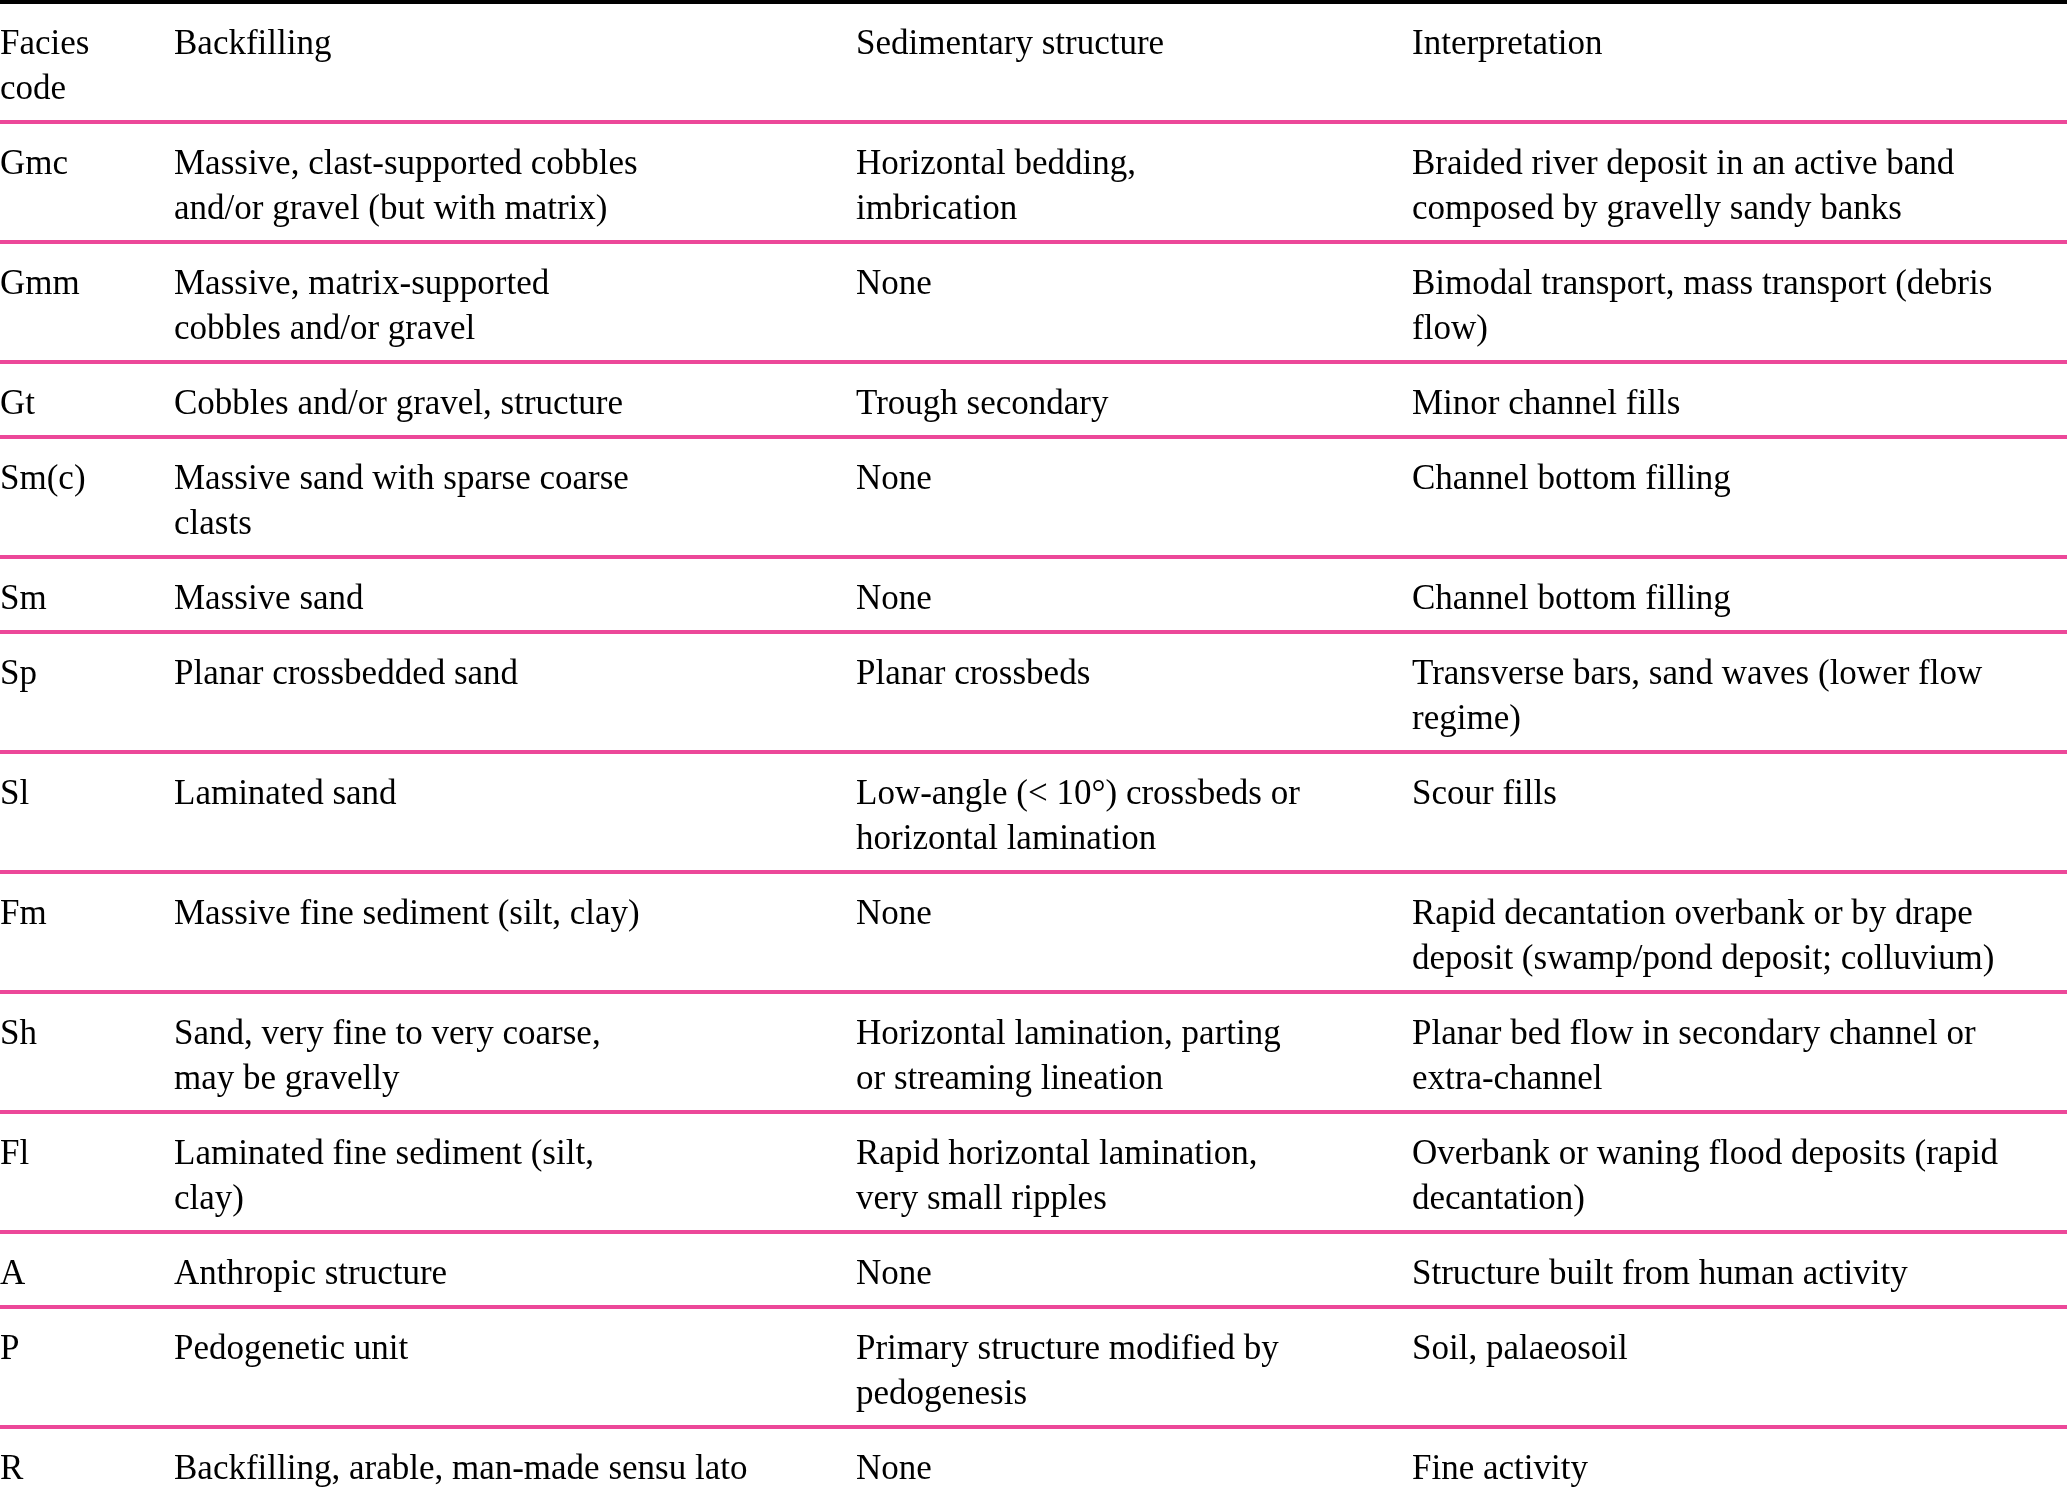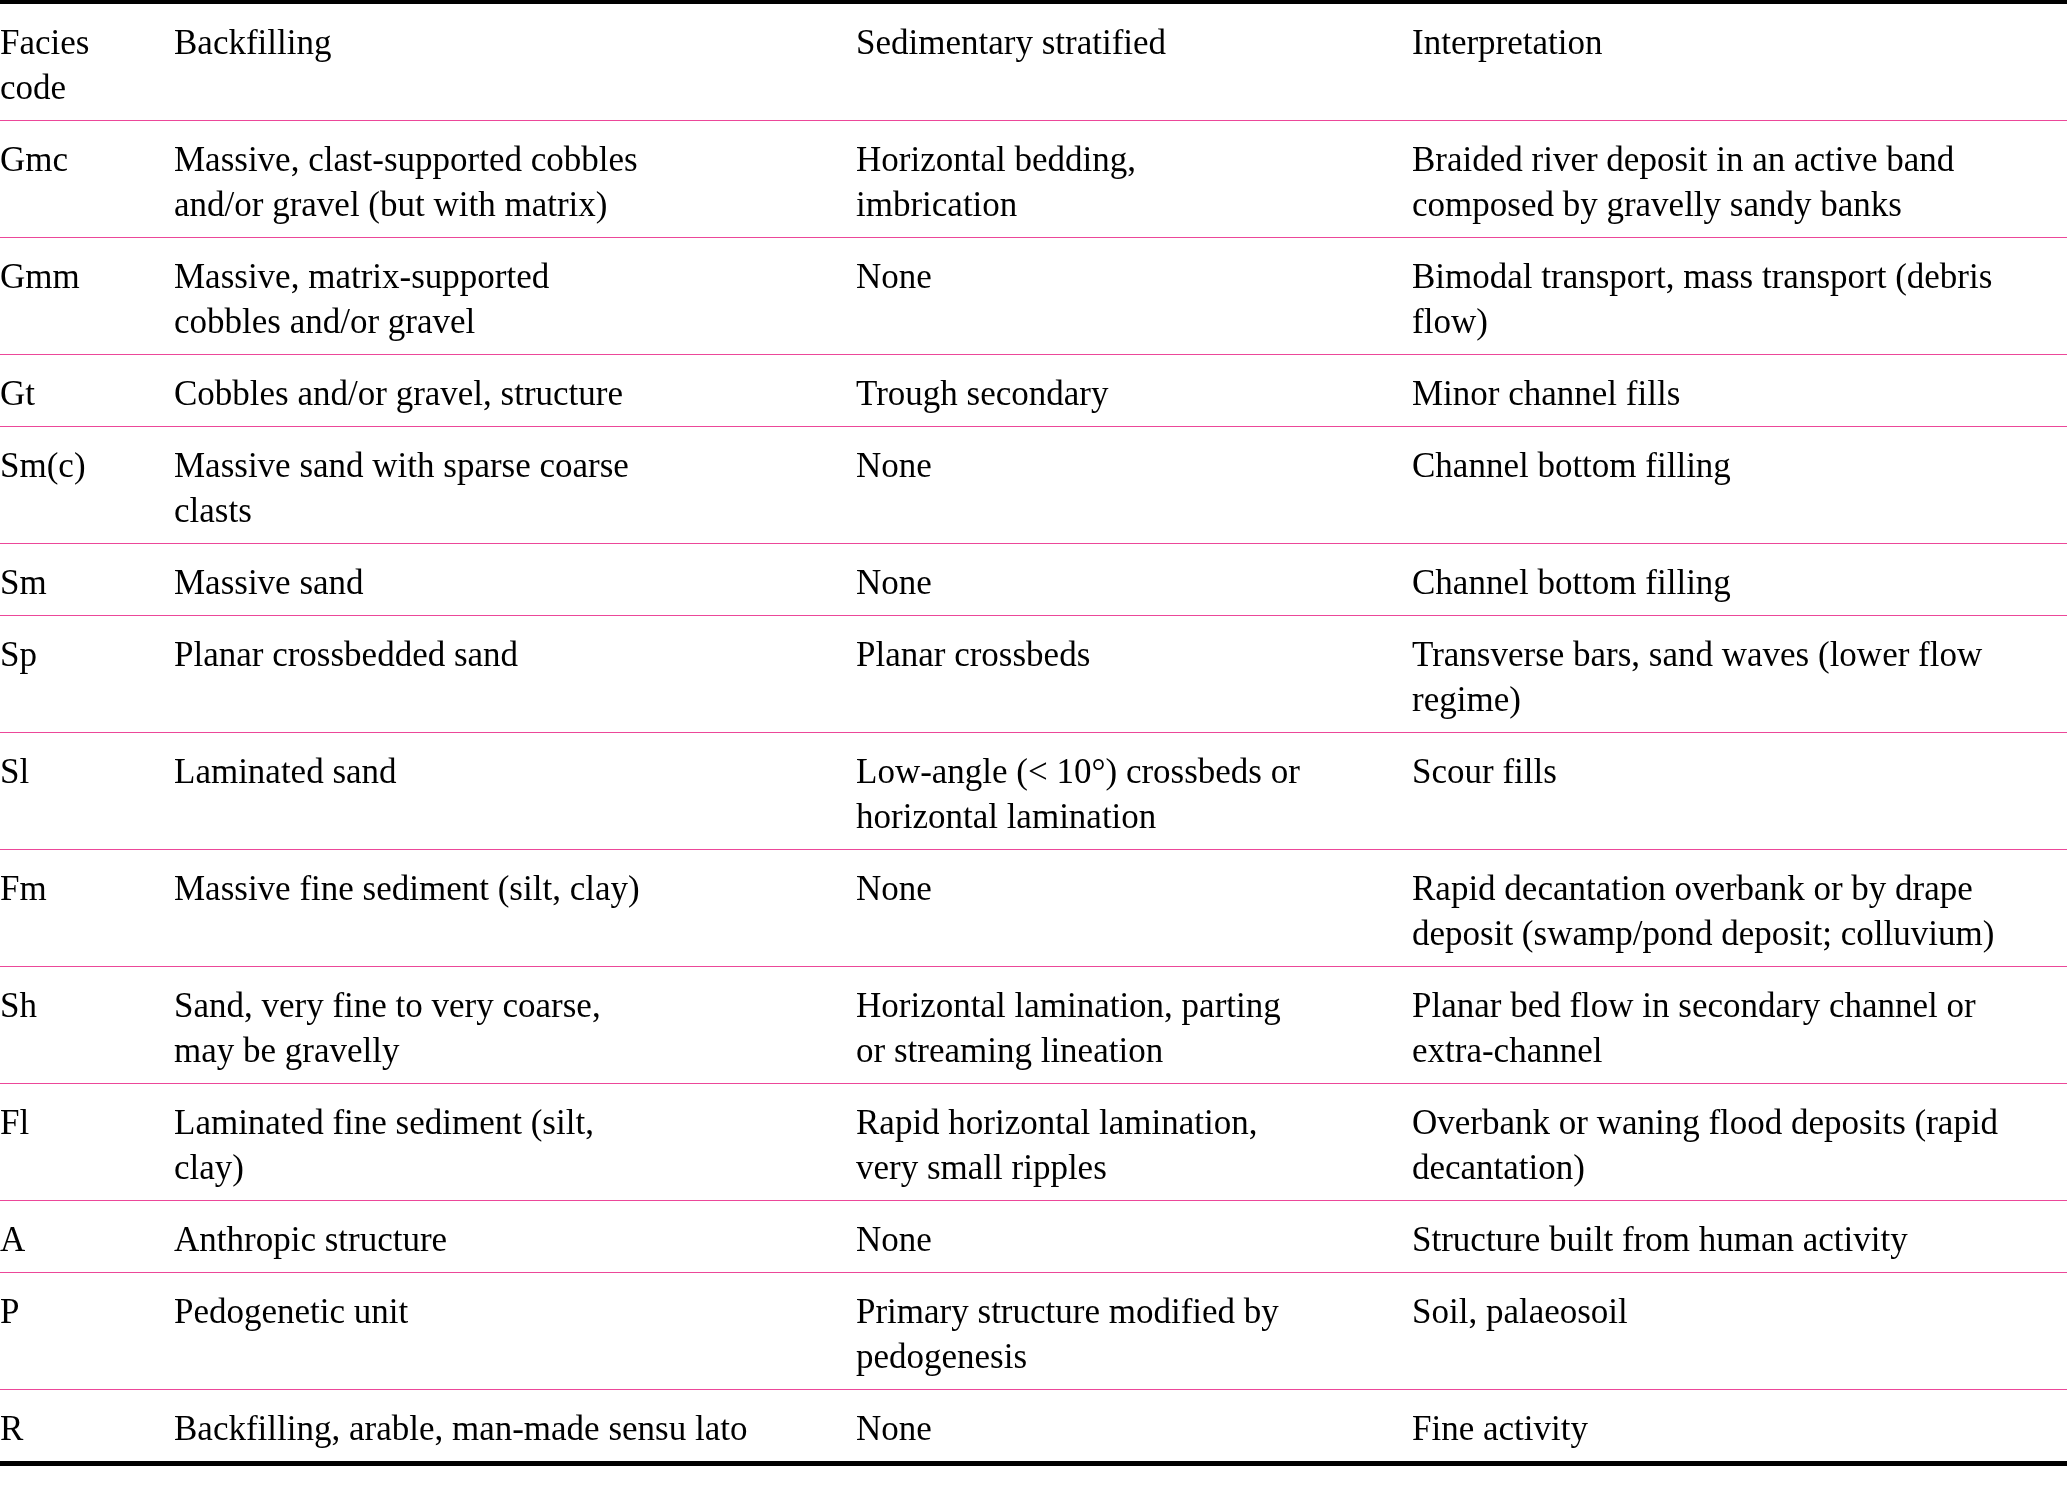--- a/index.html
+++ b/index.html
@@ -28,21 +28,21 @@
   table.facies td {
     vertical-align: top;
     text-align: left;
     font-weight: normal;
     padding: 16px 8px 10px 0;
     white-space: pre-line;
     overflow: hidden;
   }
   table.facies thead tr,
   table.facies tbody tr {
-    border-bottom: 1px solid #ec4899;
+    border-bottom: 4px solid #ec4899;
   }
   .colw1 { width: 174px; }
   .colw2 { width: 682px; }
   .colw3 { width: 556px; }
   .colw4 { width: auto;  }
   th.c1, td.c1 { padding-left: 28px; }
 </style>
 </head>
 <body>
 
@@ -52,21 +52,21 @@
       <col class="colw1">
       <col class="colw2">
       <col class="colw3">
       <col class="colw4">
     </colgroup>
     <thead>
       <tr>
         <th class="c1">Facies
 code</th>
         <th class="c2">Backfilling</th>
-        <th class="c3">Sedimentary stratified</th>
+        <th class="c3">Sedimentary structure</th>
         <th class="c4">Interpretation</th>
       </tr>
     </thead>
     <tbody>
         <tr>
     <td class="c1">Gmc</td>
     <td class="c2">Massive, clast-supported cobbles
 and/or gravel (but with matrix)</td>
     <td class="c3">Horizontal bedding,
 imbrication</td>

